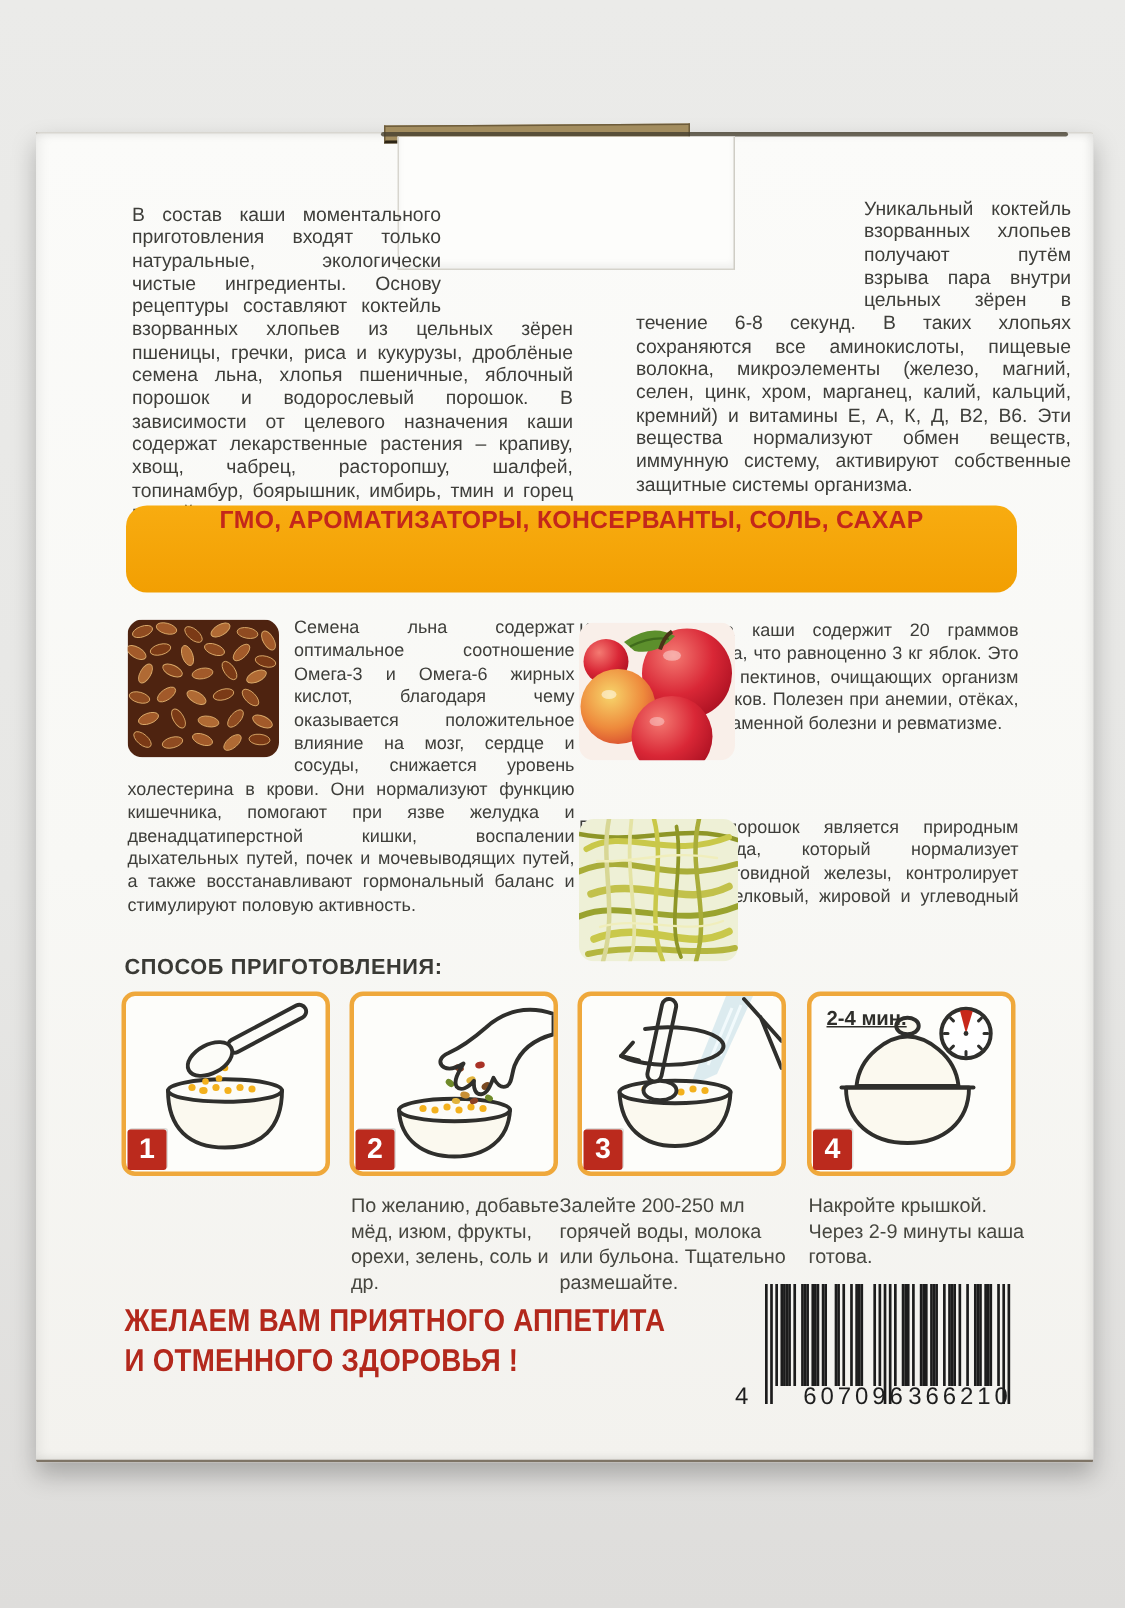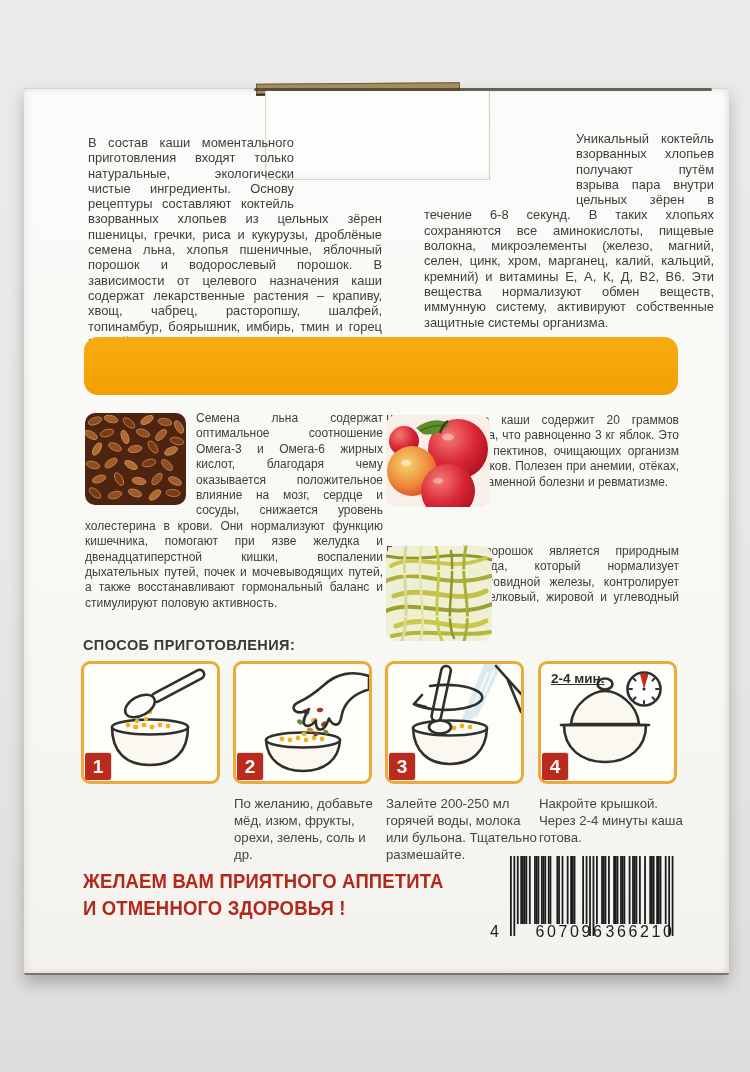--- a/index.html
+++ b/index.html
@@ -44,21 +44,21 @@
                   color:#3a3a35;letter-spacing:.4px;}
   .step-box{position:absolute;top:572px;width:133px;height:117px;background:#fdfdfa;
             border:3px solid #efa83b;border-radius:9px;}
   .step-box svg{position:absolute;left:0;top:0;}
   .step1{left:57px;}.step2{left:209px;}.step3{left:361px;}.step4{left:514px;}
   .badge{position:absolute;left:1px;bottom:1px;width:26px;height:27px;background:#bb2a1d;
          color:#fff;font-weight:bold;font-size:19px;display:flex;align-items:center;justify-content:center;
          border-radius:2px;box-shadow:1px -1px 0 rgba(0,0,0,.12);}
   .timer-label{position:absolute;left:10px;top:7px;font-size:13.5px;font-weight:bold;color:#2e2e2a;text-decoration:underline;}
   .caption{position:absolute;top:706px;width:152px;font-size:13.2px;line-height:17px;color:#46463f;}
-  .cap1{left:58px;}.cap2{left:210px;}.cap3{left:362px;}.cap4{left:515px;}
+  .cap1{left:58px;}.cap2{left:210px;}.cap3{left:349px;}.cap4{left:515px;}
   .wish{position:absolute;left:59px;font-size:21px;font-weight:bold;color:#b3281c;
         transform:scaleX(.88);transform-origin:left;white-space:nowrap;letter-spacing:.2px;}
   .wish1{top:780px;}.wish2{top:807px;}
   .barcode{position:absolute;left:458px;top:764px;width:230px;height:100px;}
   .barcode svg{position:absolute;left:28px;top:3px;}
   .bc-digit{position:absolute;top:70px;font-size:16px;color:#1e1e1e;}
   .bc-first{left:8px;}
   .bc-g1{left:34px;width:80px;text-align:center;letter-spacing:2.6px;margin-left:14px;}
   .bc-g2{left:118px;width:80px;text-align:center;letter-spacing:2.6px;}
   .ill{stroke:#2f2f2c;stroke-width:2.6;fill:none;stroke-linecap:round;stroke-linejoin:round;}
@@ -79,20 +79,21 @@
       <div class="spacer-r"></div>
       <p>В состав каши моментального приготовления входят только натуральные, экологически чистые ингредиенты. Основу рецептуры составляют коктейль взорванных хлопьев из цельных зёрен пшеницы, гречки, риса и кукурузы, дроблёные семена льна, хлопья пшеничные, яблочный порошок и водорослевый порошок. В зависимости от целевого назначения каши содержат лекарственные растения – крапиву, хвощ, чабрец, расторопшу, шалфей, топинамбур, боярышник, имбирь, тмин и горец птичий.</p>
     </div>
 
     <div class="intro intro-right">
       <div class="spacer-l"></div>
       <p>Уникальный коктейль взорванных хлопьев получают путём взрыва пара внутри цельных зёрен в течение 6-8 секунд. В таких хлопьях сохраняются все аминокислоты, пищевые волокна, микроэлементы (железо, магний, селен, цинк, хром, марганец, калий, кальций, кремний) и витамины Е, А, К, Д, В2, В6. Эти вещества нормализуют обмен веществ, иммунную систему, активируют собственные защитные системы организма.</p>
     </div>
 
     <div class="banner">
+      <div class="banner-line2">ГМО, АРОМАТИЗАТОРЫ, КОНСЕРВАНТЫ, СОЛЬ, САХАР</div>
     </div>
 
     <div class="ing flax-wrap">
       <span class="img-thumb flax-img">
         <svg width="101" height="92" viewBox="0 0 101 92">
           <rect width="101" height="92" fill="#4e2310"></rect>
           <g stroke="#d9a868" stroke-width=".6">
             <ellipse cx="10" cy="8" rx="7" ry="3.5" fill="#8f4b21" transform="rotate(-20 10 8)"></ellipse>
             <ellipse cx="26" cy="6" rx="7" ry="3.5" fill="#a25a2a" transform="rotate(15 26 6)"></ellipse>
             <ellipse cx="44" cy="10" rx="7" ry="3.5" fill="#7b3a16" transform="rotate(40 44 10)"></ellipse>
@@ -290,21 +291,21 @@
         </g>
         <path d="M103,25 L99,9.8 A16.5,16.5 0 0 1 107.5,10.2 Z" fill="#c8281a" stroke="none"></path>
         <circle cx="103" cy="25" r="1.6" fill="#2f2f2c"></circle>
       </svg>
       <div class="timer-label">2-4 мин.</div>
       <div class="badge">4</div>
     </div>
 
     <div class="caption cap2">По желанию, добавьте мёд, изюм, фрукты, орехи, зелень, соль и др.</div>
     <div class="caption cap3">Залейте 200-250 мл горячей воды, молока или бульона. Тщательно размешайте.</div>
-    <div class="caption cap4">Накройте крышкой. Через 2-4 минуты каша готова.</div>
+    <div class="caption cap4">Накройте крышкой. Через 2-9 минуты каша готова.</div>
 
     <div class="wish wish1">ЖЕЛАЕМ ВАМ ПРИЯТНОГО АППЕТИТА</div>
     <div class="wish wish2">И ОТМЕННОГО ЗДОРОВЬЯ !</div>
 
     <div class="barcode">
       <svg id="barcode-bars" width="164" height="80" viewBox="0 0 164 80">
           <rect x="0.00" y="0" width="1.78" height="80" fill="#1c1c1c"></rect>
           <rect x="3.44" y="0" width="1.78" height="80" fill="#1c1c1c"></rect>
           <rect x="6.88" y="0" width="1.78" height="68" fill="#1c1c1c"></rect>
           <rect x="10.32" y="0" width="1.78" height="68" fill="#1c1c1c"></rect>

